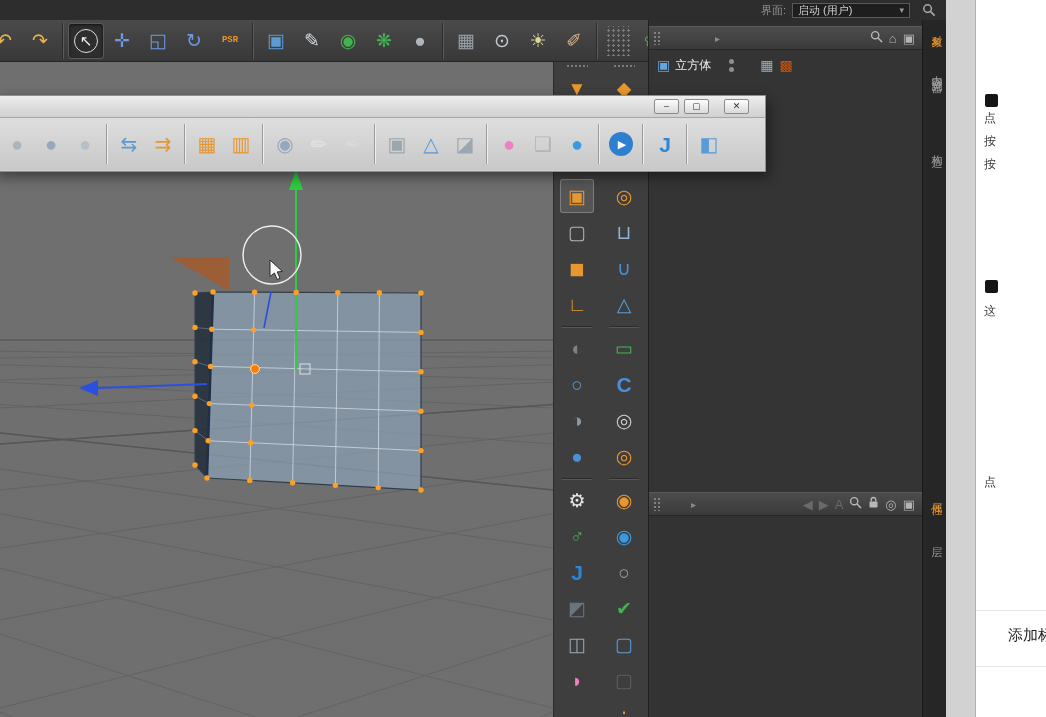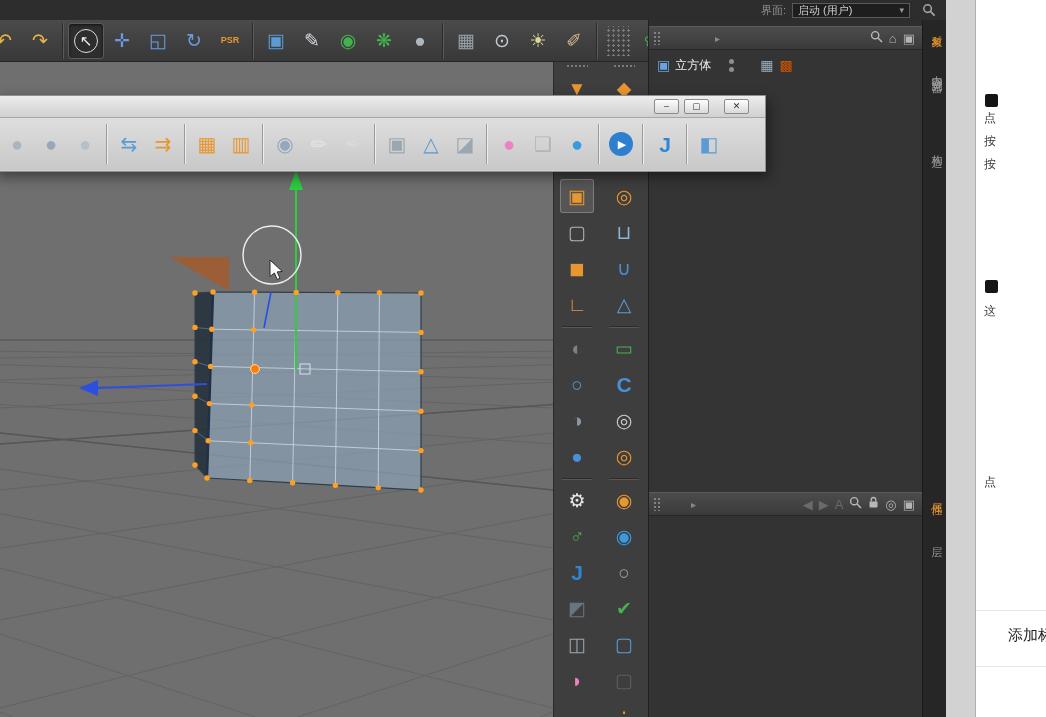--- a/index.html
+++ b/index.html
@@ -160,21 +160,21 @@
       <div class="mcell">
         <span class="glyph" style="color: rgb(107, 154, 224);">✛</span>
       </div>
       <div class="mcell">
         <span class="glyph" style="color: rgb(107, 154, 224);">◱</span>
       </div>
       <div class="mcell">
         <span class="glyph" style="color: rgb(107, 154, 224);">↻</span>
       </div>
       <div class="mcell small">
-        <span class="glyph" style="color: rgb(232, 150, 46);">PSR</span>
+        <span class="glyph" style="color: rgb(232, 150, 46); font-family: Liberation Mono, monospace;">PSR</span>
       </div>
       <div class="tsep"></div>
       <div class="mcell">
         <span class="glyph" style="color: rgb(91, 155, 213);">▣</span>
       </div>
       <div class="mcell">
         <span class="glyph" style="color: rgb(216, 221, 226);">✎</span>
       </div>
       <div class="mcell">
         <span class="glyph" style="color: rgb(67, 178, 79);">◉</span>

